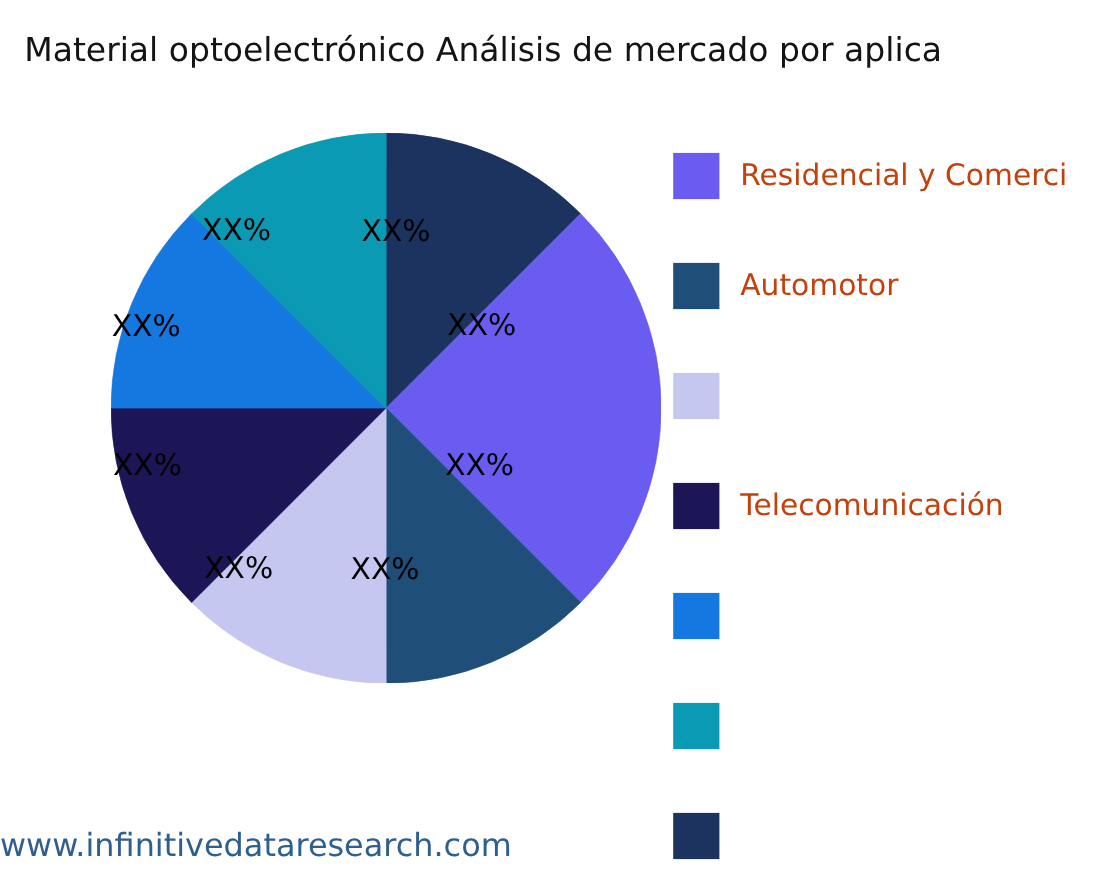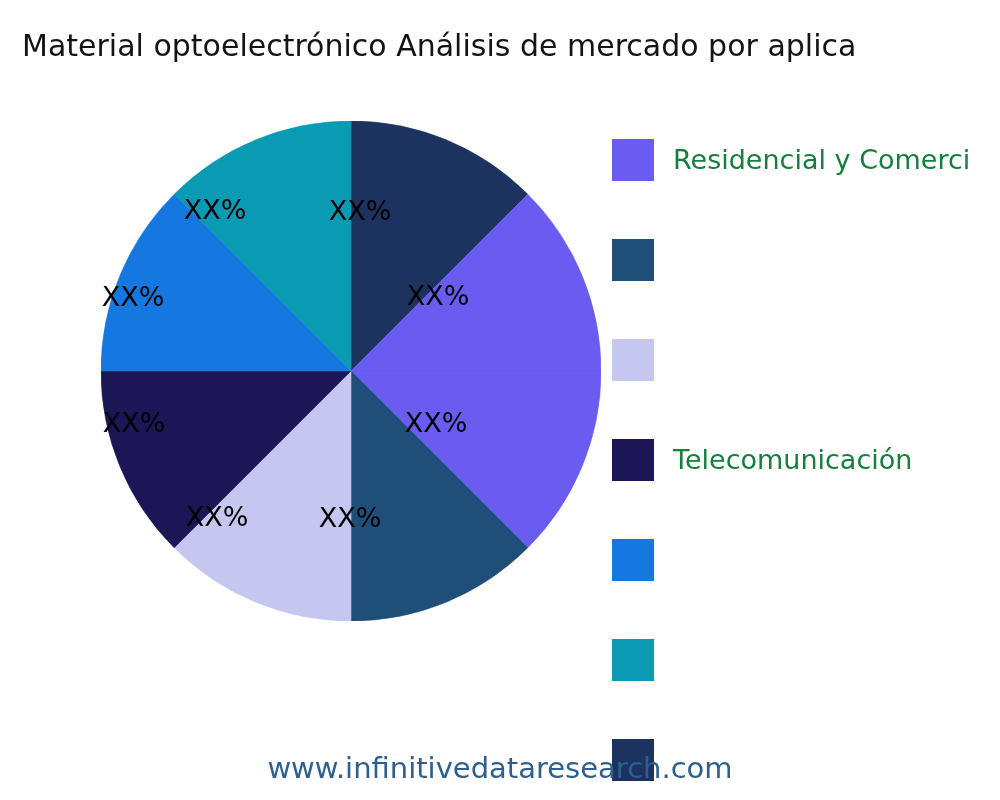--- a/index.html
+++ b/index.html
@@ -66,31 +66,30 @@
   }
   .legend-swatch {
     width: 42px;
     height: 42px;
     flex: 0 0 42px;
     margin-right: 19px;
   }
   .legend-label {
     font-size: 27px;
     line-height: 30px;
-    color: #15803d;
+    color: #c2410c;
     white-space: nowrap;
   }
 
   
   #footer-url {
     position: absolute;
     left: 0px;
     top: 748px;
     width: 1000px;
-    text-align: center;
     font-size: 29px;
     line-height: 40px;
     color: #2e5f8f;
     letter-spacing: 0px;
   }
 </style>
 </head>
 <body>
 
 <div id="chart-title">Material optoelectrónico Análisis de mercado por aplica</div>
@@ -120,20 +119,21 @@
   </svg>
 </div>
 
 <div id="legend">
     <div class="legend-item">
       <span class="legend-swatch" style="background: rgb(106, 92, 240);"></span>
       <span class="legend-label">Residencial y Comerci</span>
     </div>
     <div class="legend-item">
       <span class="legend-swatch" style="background: rgb(31, 78, 121);"></span>
+      <span class="legend-label">Automotor</span>
     </div>
     <div class="legend-item">
       <span class="legend-swatch" style="background: rgb(197, 199, 240);"></span>
     </div>
     <div class="legend-item">
       <span class="legend-swatch" style="background: rgb(28, 22, 86);"></span>
       <span class="legend-label">Telecomunicación</span>
     </div>
     <div class="legend-item">
       <span class="legend-swatch" style="background: rgb(20, 120, 224);"></span>

